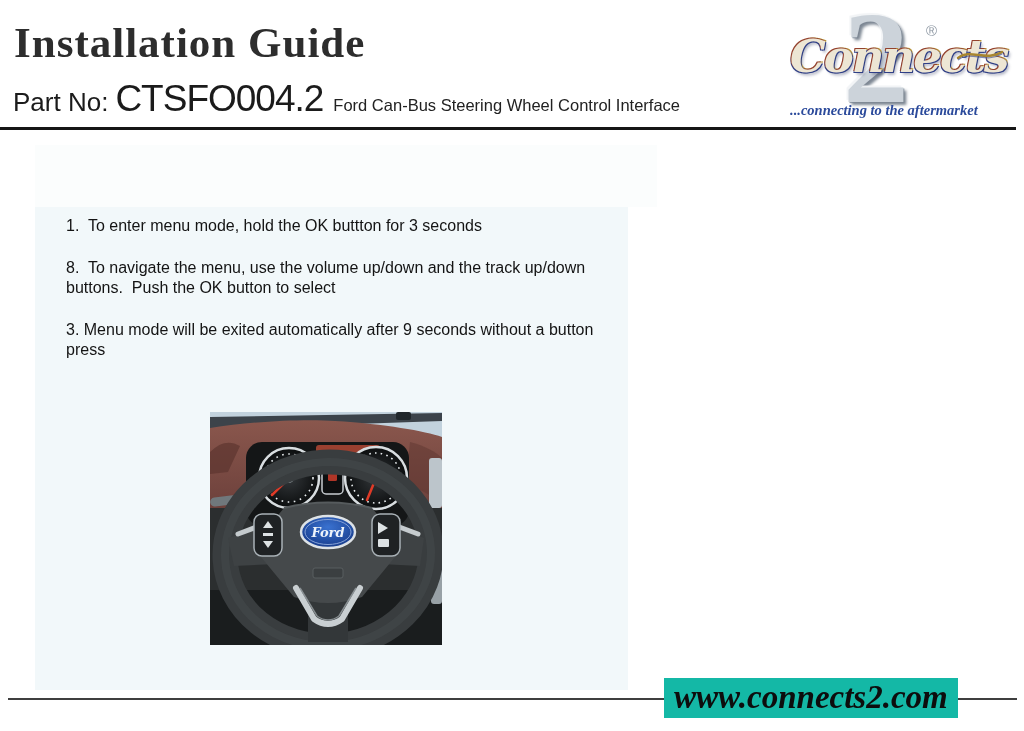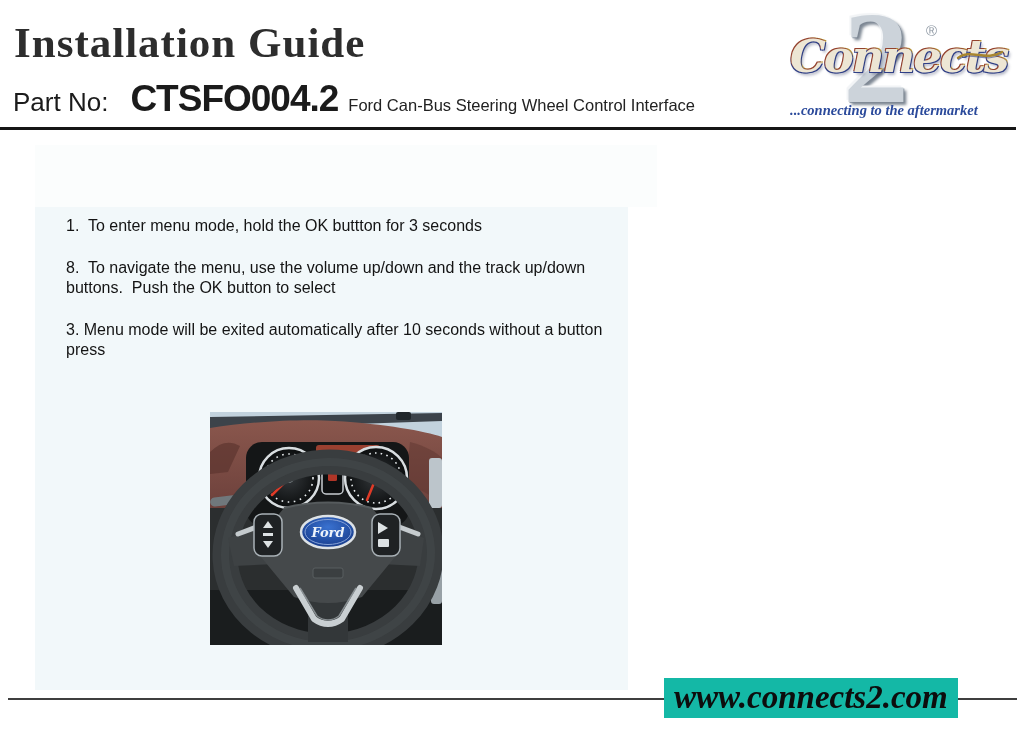--- a/index.html
+++ b/index.html
@@ -11,21 +11,21 @@
   .doc-title{
     position:absolute;left:14px;top:18px;
     font-family:"Liberation Serif", serif;font-weight:bold;
     font-size:43px;color:#2d2d2d;letter-spacing:1px;white-space:nowrap;
   }
   .part-row{
     position:absolute;left:13px;top:78px;display:flex;align-items:baseline;
     color:#1b1b1b;white-space:nowrap;
   }
   .part-label{font-size:26px;}
-  .part-number{font-size:37px;margin-left:22px;letter-spacing:-1px;font-weight:bold;}
+  .part-number{font-size:37px;margin-left:7px;letter-spacing:-1px;}
   .part-desc{font-size:16.5px;margin-left:10px;color:#222;text-align:right;}
   .header-rule{
     position:absolute;left:0;top:127px;width:1016px;height:3px;background:#161616;
   }
   
   .logo{position:absolute;left:788px;top:2px;width:232px;height:124px;}
   .logo-numeral{
     position:absolute;left:55px;top:-10px;
     font-family:"Liberation Serif", serif;font-weight:bold;font-size:132px;line-height:1;
     color:#ccd3da;
@@ -85,21 +85,21 @@
   </svg>
   <div class="logo-tagline">...connecting to the aftermarket</div>
 </div>
 
 <div class="panel-top"></div>
 <div class="panel-main"></div>
 
 <div class="instructions">
   <p>1.  To enter menu mode, hold the OK buttton for 3 seconds</p>
   <p>8.  To navigate the menu, use the volume up/down and the track up/down buttons.  Push the OK button to select</p>
-  <p>3. Menu mode will be exited automatically after 10 seconds without a button press</p>
+  <p>3. Menu mode will be exited automatically after 9 seconds without a button press</p>
 </div>
 
 <div class="photo">
   <svg width="232" height="233" viewBox="0 0 232 233">
     <defs>
       <linearGradient id="dashG" x1="0" y1="0" x2="0" y2="1">
         <stop offset="0" stop-color="#8a574d"></stop>
           <stop offset="1" stop-color="#6b3f3a"></stop>
       </linearGradient>
       <radialGradient id="faceG">

